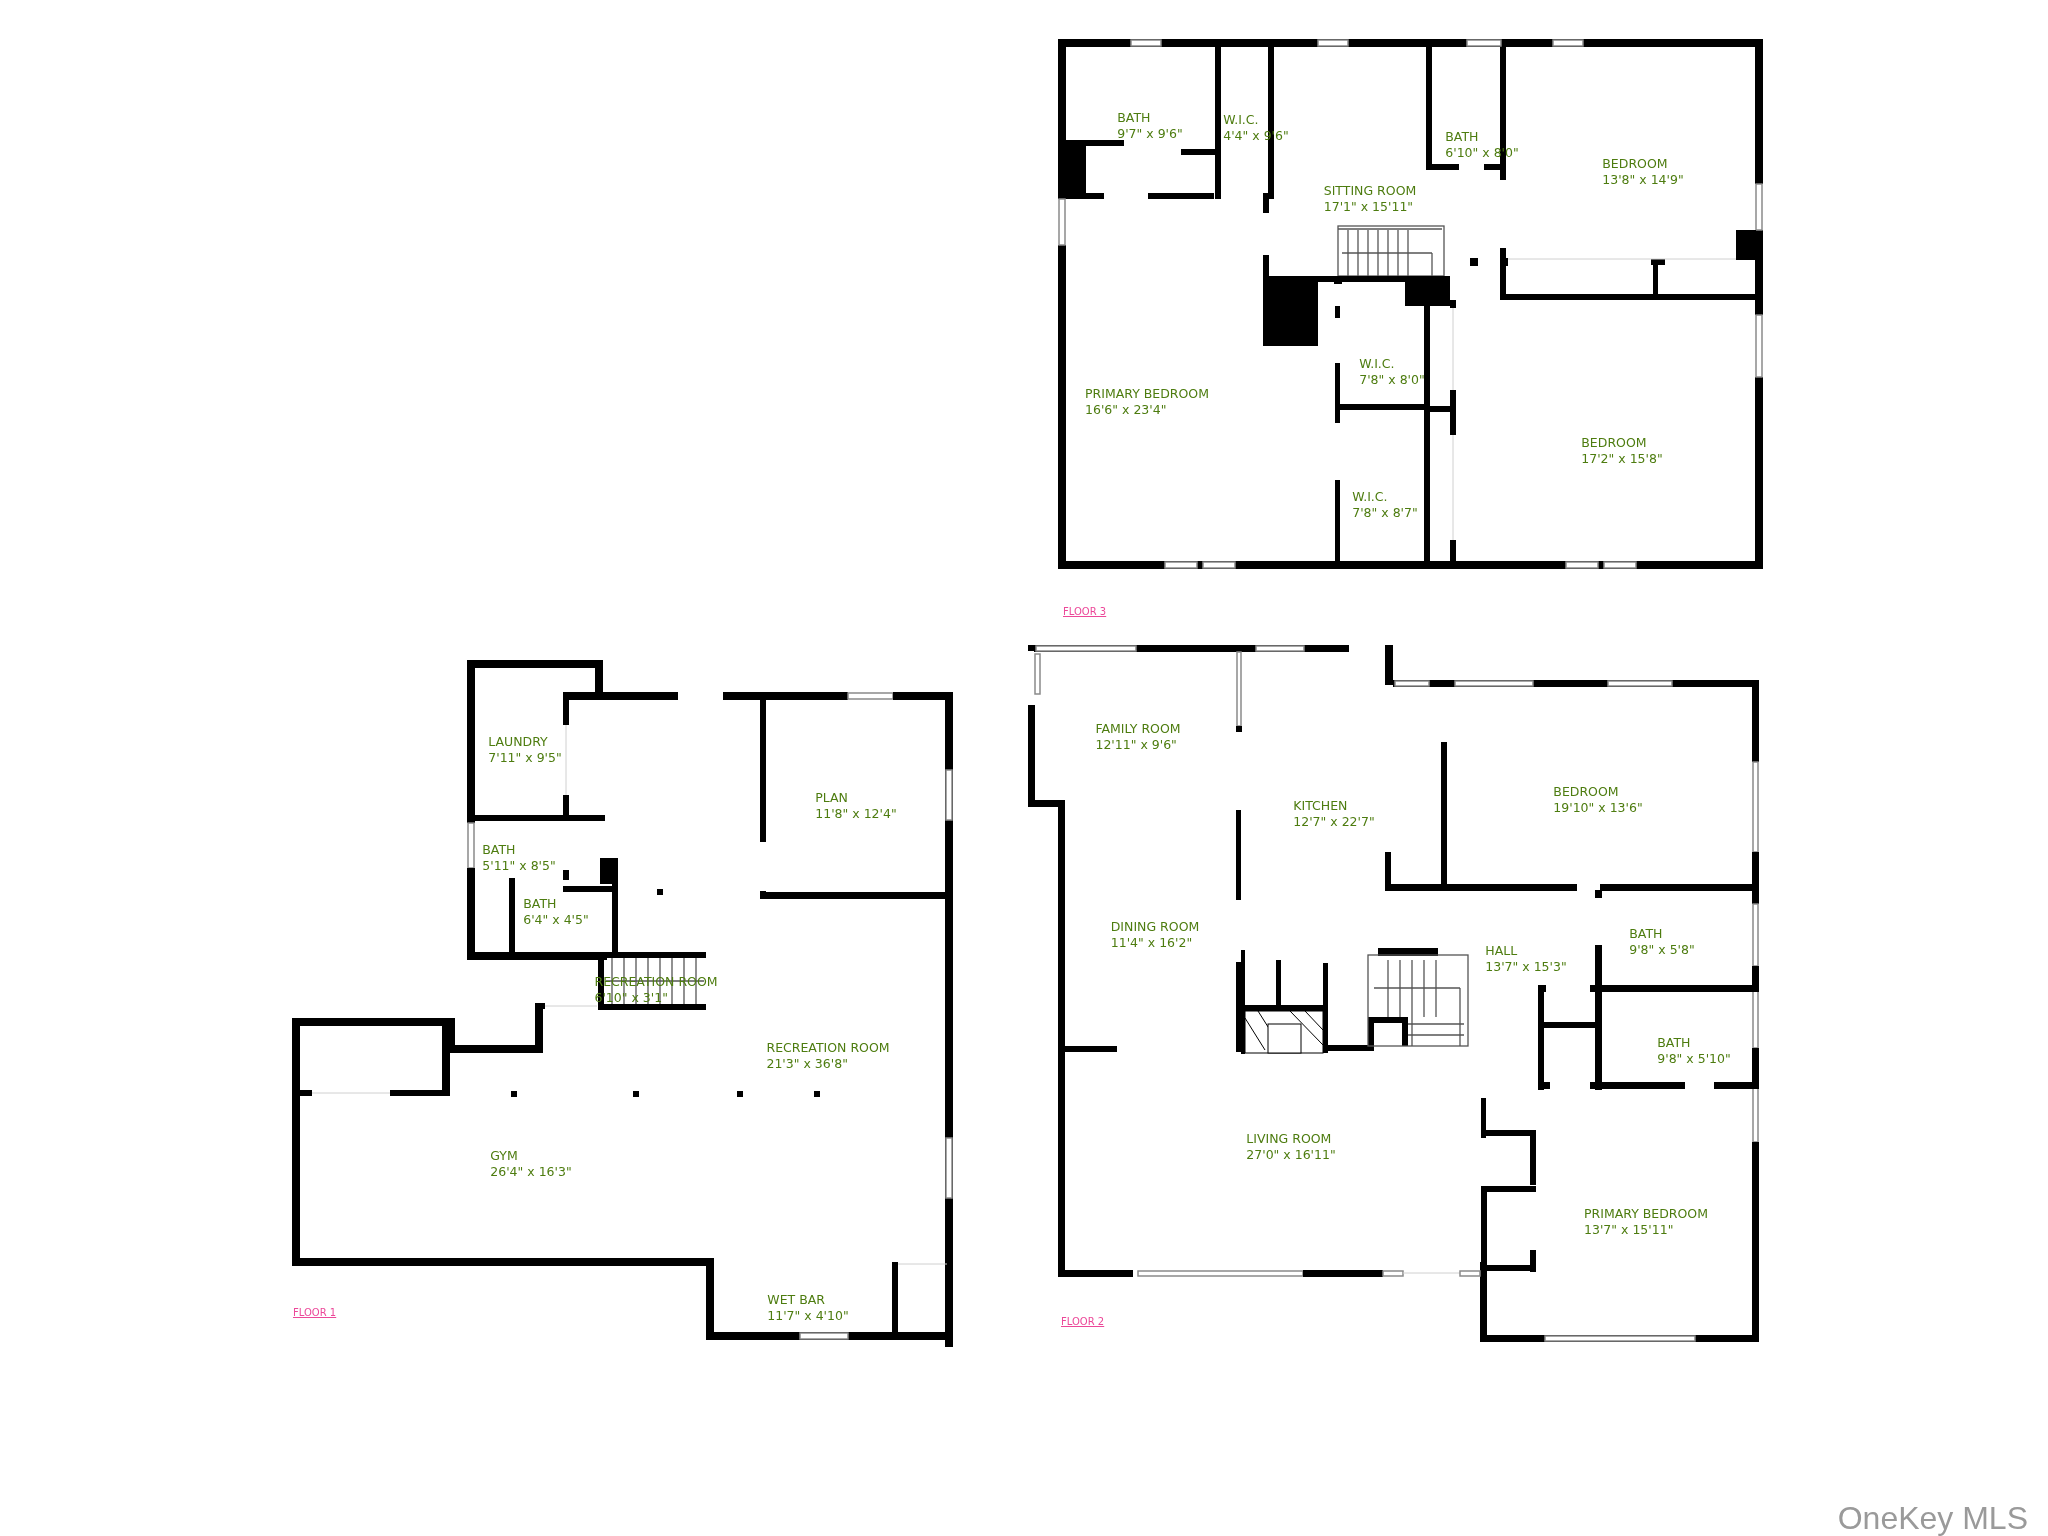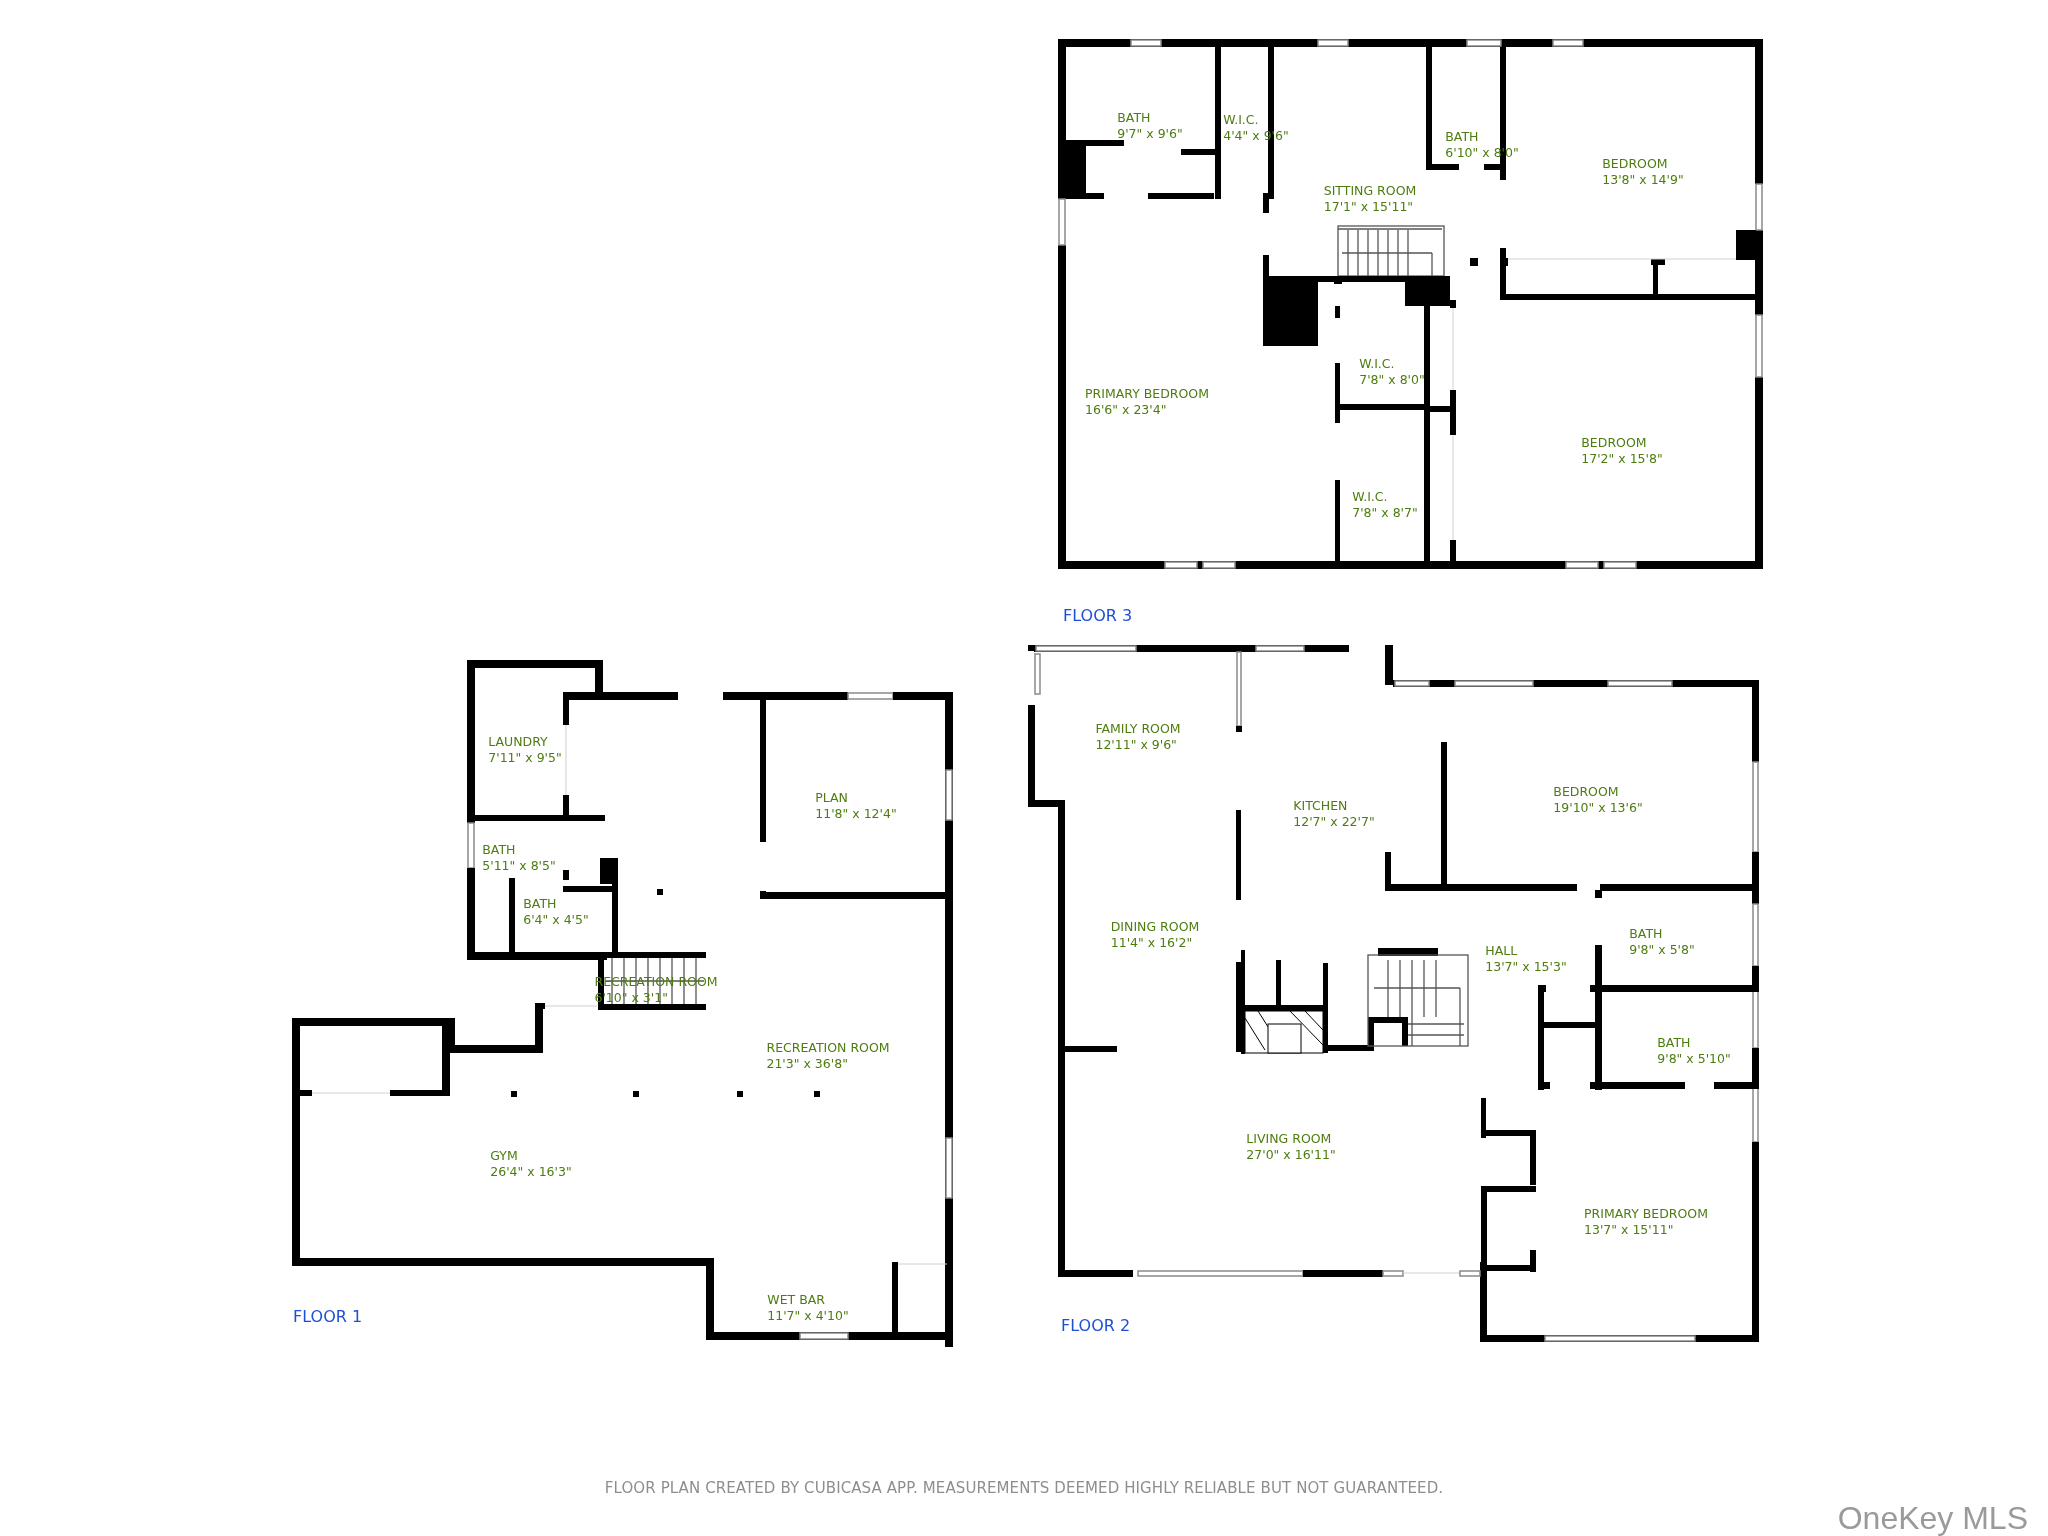--- a/index.html
+++ b/index.html
@@ -3,21 +3,21 @@
 <meta charset="utf-8">
 <style>
   html,body{margin:0;padding:0;background:#ffffff;}
   #canvas{position:relative;width:2048px;height:1536px;background:#ffffff;overflow:hidden;font-family:"DejaVu Sans",sans-serif;}
   svg{position:absolute;left:0;top:0;}
   .wall{fill:#000000;}
   .win{fill:#ffffff;stroke:#8a8a8a;stroke-width:1.5;}
   .stair{fill:none;stroke:#555;stroke-width:1.3;}
   .room-label{position:absolute;transform:translateX(-50%);text-align:left;color:#4d7c0f;font-size:12.5px;line-height:16px;white-space:nowrap;}
   .room-label .dim{display:block;}
-  .floor-label{position:absolute;color:#1d4ed8;font-size:16px;white-space:nowrap;}
+  .floor-label{position:absolute;color:#ec4899;font-size:10px;white-space:nowrap;text-decoration:underline;}
   #disclaimer{position:absolute;left:0;width:2048px;top:1479px;text-align:center;color:#8e8e8e;font-size:15px;letter-spacing:0.1px;}
   #brand{position:absolute;right:20px;top:1500px;color:#9a9a9a;font-family:"Liberation Sans",sans-serif;font-size:32px;}
   .dot{fill:#000;}
 </style>
 </head>
 <body>
 
 <div id="canvas">
 
 <svg width="2048" height="1536" viewBox="0 0 2048 1536">
@@ -305,16 +305,15 @@
 <div class="room-label" style="left:525px;top:734px;"><span>LAUNDRY</span><span class="dim">7'11" x 9'5"</span></div>
 <div class="room-label" style="left:856px;top:790px;"><span>PLAN</span><span class="dim">11'8" x 12'4"</span></div>
 <div class="room-label" style="left:519px;top:842px;"><span>BATH</span><span class="dim">5'11" x 8'5"</span></div>
 <div class="room-label" style="left:556px;top:896px;"><span>BATH</span><span class="dim">6'4" x 4'5"</span></div>
 <div class="room-label" style="left:656px;top:974px;"><span>RECREATION ROOM</span><span class="dim">6'10" x 3'1"</span></div>
 <div class="room-label" style="left:828px;top:1040px;"><span>RECREATION ROOM</span><span class="dim">21'3" x 36'8"</span></div>
 <div class="room-label" style="left:531px;top:1148px;"><span>GYM</span><span class="dim">26'4" x 16'3"</span></div>
 <div class="room-label" style="left:808px;top:1292px;"><span>WET BAR</span><span class="dim">11'7" x 4'10"</span></div>
 <div class="floor-label" style="left:293px;top:1307px;">FLOOR 1</div>
 
-<div id="disclaimer">FLOOR PLAN CREATED BY CUBICASA APP. MEASUREMENTS DEEMED HIGHLY RELIABLE BUT NOT GUARANTEED.</div>
 <div id="brand">OneKey MLS</div>
 
 </div>
 
 </body></html>

